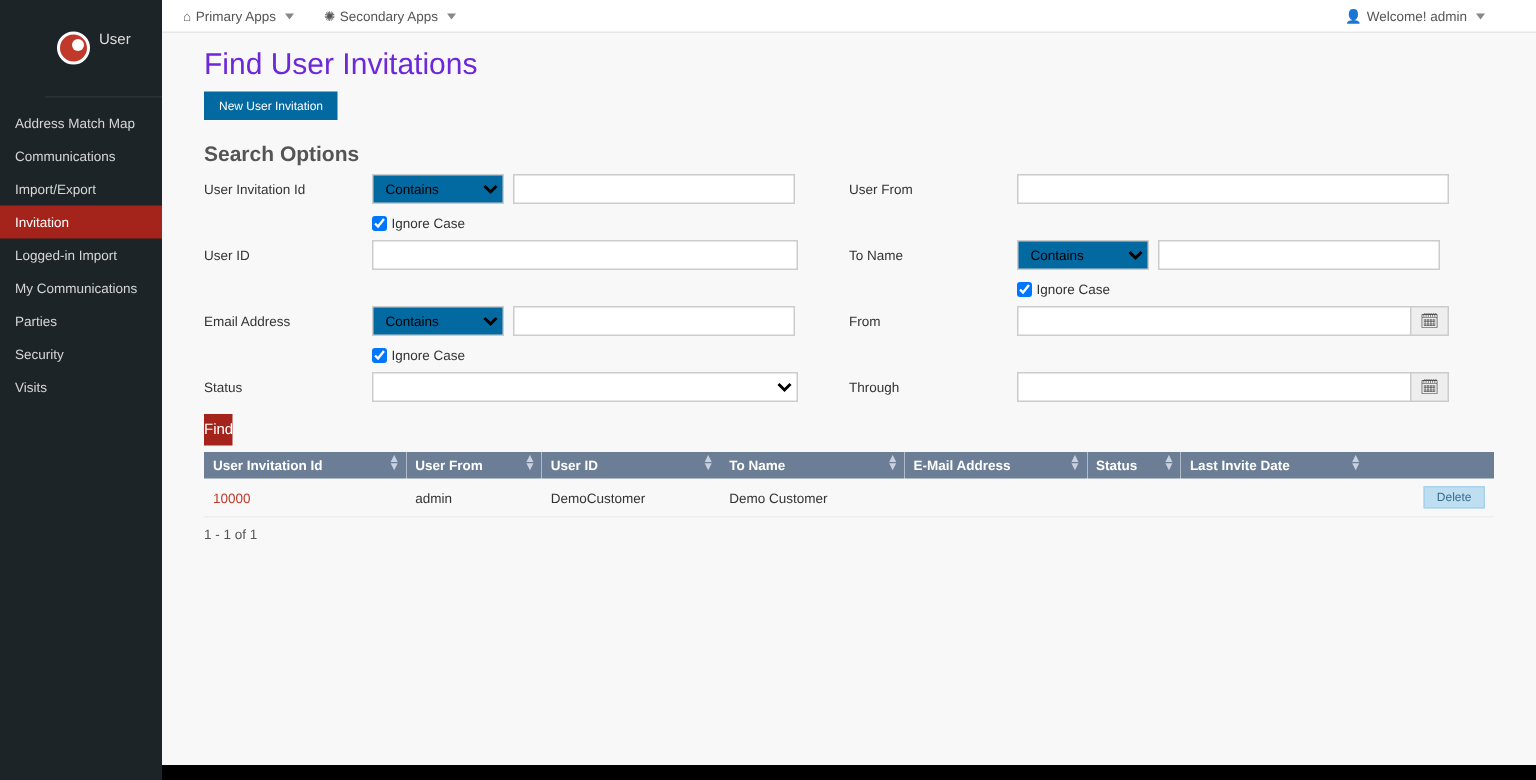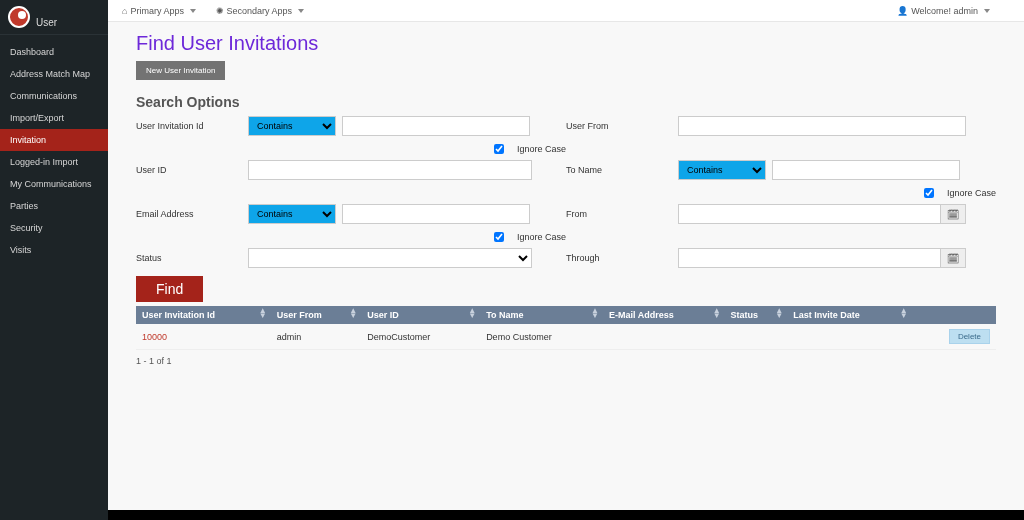--- a/index.html
+++ b/index.html
@@ -1,47 +1,47 @@
 <!DOCTYPE html>
 <html><head>
 <meta charset="utf-8">
 <style>
   * { box-sizing: border-box; margin: 0; padding: 0; }
   body { font-family: "Helvetica Neue", Helvetica, Arial, sans-serif; font-size: 11px; color: #333; background: #f8f8f8; width: 1024px; height: 520px; overflow: hidden; }
   
   .sidebar { position: fixed; left: 0; top: 0; bottom: 0; width: 108px; background: #1d2427; color: #fff; }
-  .sidebar-header { display: flex; align-items: flex-end; padding: 6px 8px; border-bottom: 1px solid #2a3236; }
+  .sidebar-header { display: flex; align-items: flex-start; padding: 21px 8px; border-bottom: 1px solid #2a3236; margin-left: 30px; }
   .logo-circ { width: 22px; height: 22px; border-radius: 50%; border: 2px solid #fff; background: #c0392b; position: relative; margin-right: 6px; overflow: hidden; }
   .logo-circ:after { content: ""; position: absolute; width: 8px; height: 8px; background: #fff; border-radius: 50%; top: 3px; right: 2px; }
   .app-name { font-size: 10px; color: #ddd; }
   .nav { list-style: none; margin-top: 6px; }
   .nav li { padding: 5px 10px; font-size: 9px; color: #d6d6d6; cursor: pointer; line-height: 12px; }
   .nav li.active { background: #a4231a; color: #fff; }
   
   .topbar { position: fixed; left: 108px; right: 0; top: 0; height: 22px; background: #fff; border-bottom: 1px solid #e7e7e7; display: flex; align-items: center; padding: 0 14px; font-size: 9px; color: #555; }
   .topbar .menu-item { margin-right: 20px; cursor: pointer; display: flex; align-items: center; gap: 3px; }
   .topbar .spacer { flex: 1; }
   .caret { display: inline-block; width: 0; height: 0; border-left: 3px solid transparent; border-right: 3px solid transparent; border-top: 4px solid #888; margin-left: 3px; }
   
   .content { position: absolute; left: 108px; top: 22px; right: 0; bottom: 10px; overflow-y: auto; padding: 10px 28px 0 28px; }
   h1.page-title { font-size: 20px; font-weight: 400; color: #6d28d9; margin-bottom: 6px; }
-  .btn-success { background: #737373; color: #fff; border: none; padding: 5px 10px; font-size: 8px; cursor: pointer; }
-  .btn-danger { background: #a4231a; color: #fff; border: none; padding: 5px 20px; font-size: 14px; cursor: pointer; text-align: center; }
+  .btn-success { background: #0369a1; color: #fff; border: none; padding: 5px 10px; font-size: 8px; cursor: pointer; }
+  .btn-danger { background: #a4231a; color: #fff; border: none; padding: 5px 0; font-size: 10px; cursor: pointer; text-align: center; }
   .btn-info { background: #bddff1; color: #3a6a8a; border: 1px solid #a9d2eb; padding: 2px 8px; font-size: 8px; cursor: pointer; }
   
   h3.section-title { font-size: 14px; font-weight: 700; color: #555; margin: 14px 0 4px; }
   
   .form-row { display: flex; margin-bottom: 2px; }
   .form-col { flex: 1; display: flex; align-items: flex-start; padding: 2px 0; }
   .form-label { width: 112px; font-size: 9px; color: #333; padding-top: 5px; }
   .form-controls { flex: 1; display: flex; gap: 6px; flex-wrap: wrap; }
-  .select-sm { height: 20px; font-size: 9px; border: 1px solid #ccc; background: #0ea5e9; padding: 0 8px 0 4px; width: 88px; }
+  .select-sm { height: 20px; font-size: 9px; border: 1px solid #ccc; background: #0369a1; padding: 0 8px 0 4px; width: 88px; }
   .input-sm { height: 20px; font-size: 9px; border: 1px solid #ccc; background: #fff; padding: 0 4px; width: 188px; }
   .input-wide { width: 288px; }
-  .check-row { width: 100%; font-size: 9px; display: flex; align-items: center; gap: 13px; margin-top: 2px; justify-content: flex-end; }
+  .check-row { width: 100%; font-size: 9px; display: flex; align-items: center; gap: 3px; margin-top: 2px; }
   .check-row input { width: 10px; height: 10px; }
   .select-wide { height: 20px; font-size: 9px; border: 1px solid #ccc; background: #fff; padding: 0 4px; width: 284px; }
   .date-group { display: flex; }
   .date-group .input-sm { width: 262px; border-right: none; }
   .date-btn { width: 26px; height: 20px; border: 1px solid #ccc; background: #eee; display: flex; align-items: center; justify-content: center; font-size: 10px; cursor: pointer; }
   
   .table-wrap { margin-top: 4px; }
   table.results { width: 100%; border-collapse: collapse; font-size: 9px; }
   table.results thead th { background: #6b7e96; color: #fff; font-weight: 700; text-align: left; padding: 4px 6px; position: relative; }
   .sort-icons { position: absolute; right: 4px; top: 2px; font-size: 8px; color: #c8d1dd; display: flex; flex-direction: column; line-height: 5px; }
@@ -54,21 +54,20 @@
 </style>
 </head>
 <body>
 
 <div class="sidebar">
   <div class="sidebar-header">
     <div class="logo-circ"></div>
     <div class="app-name">User</div>
   </div>
   <ul class="nav" id="nav">
-      <li>Dashboard</li>
       <li>Address Match Map</li>
       <li>Communications</li>
       <li>Import/Export</li>
       <li class="active">Invitation</li>
       <li>Logged-in Import</li>
       <li>My Communications</li>
       <li>Parties</li>
       <li>Security</li>
       <li>Visits</li>
     </ul>

